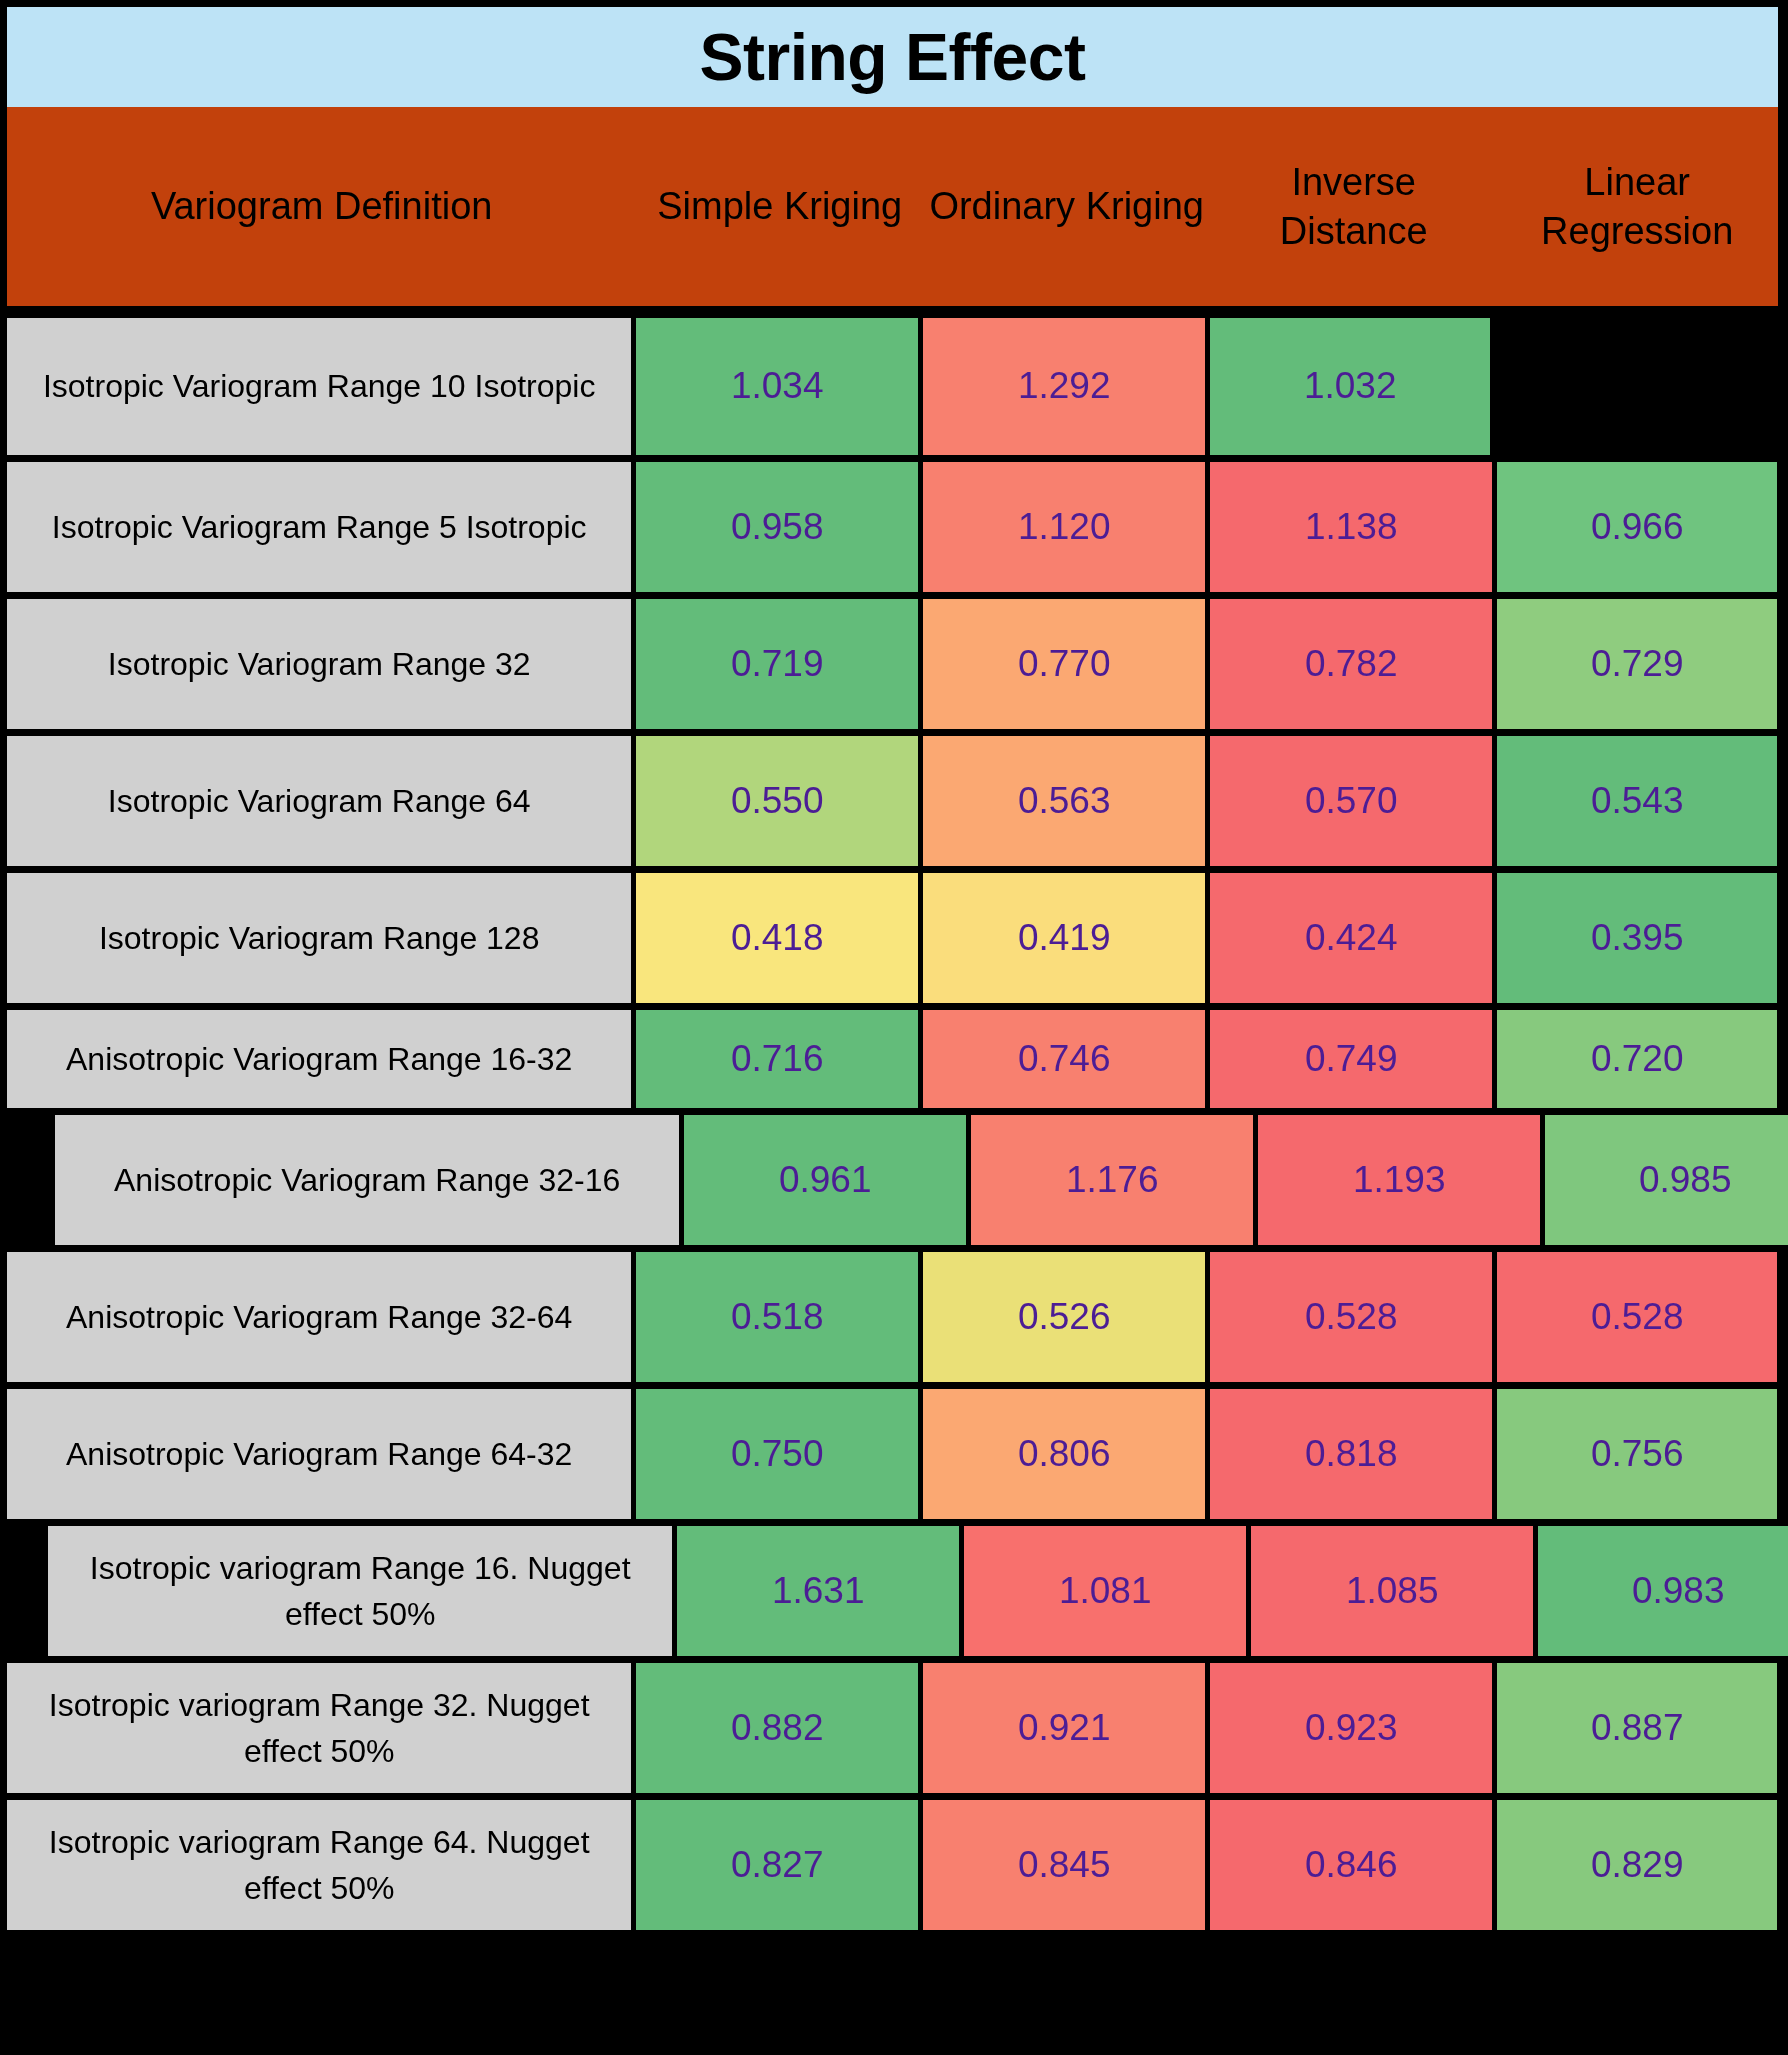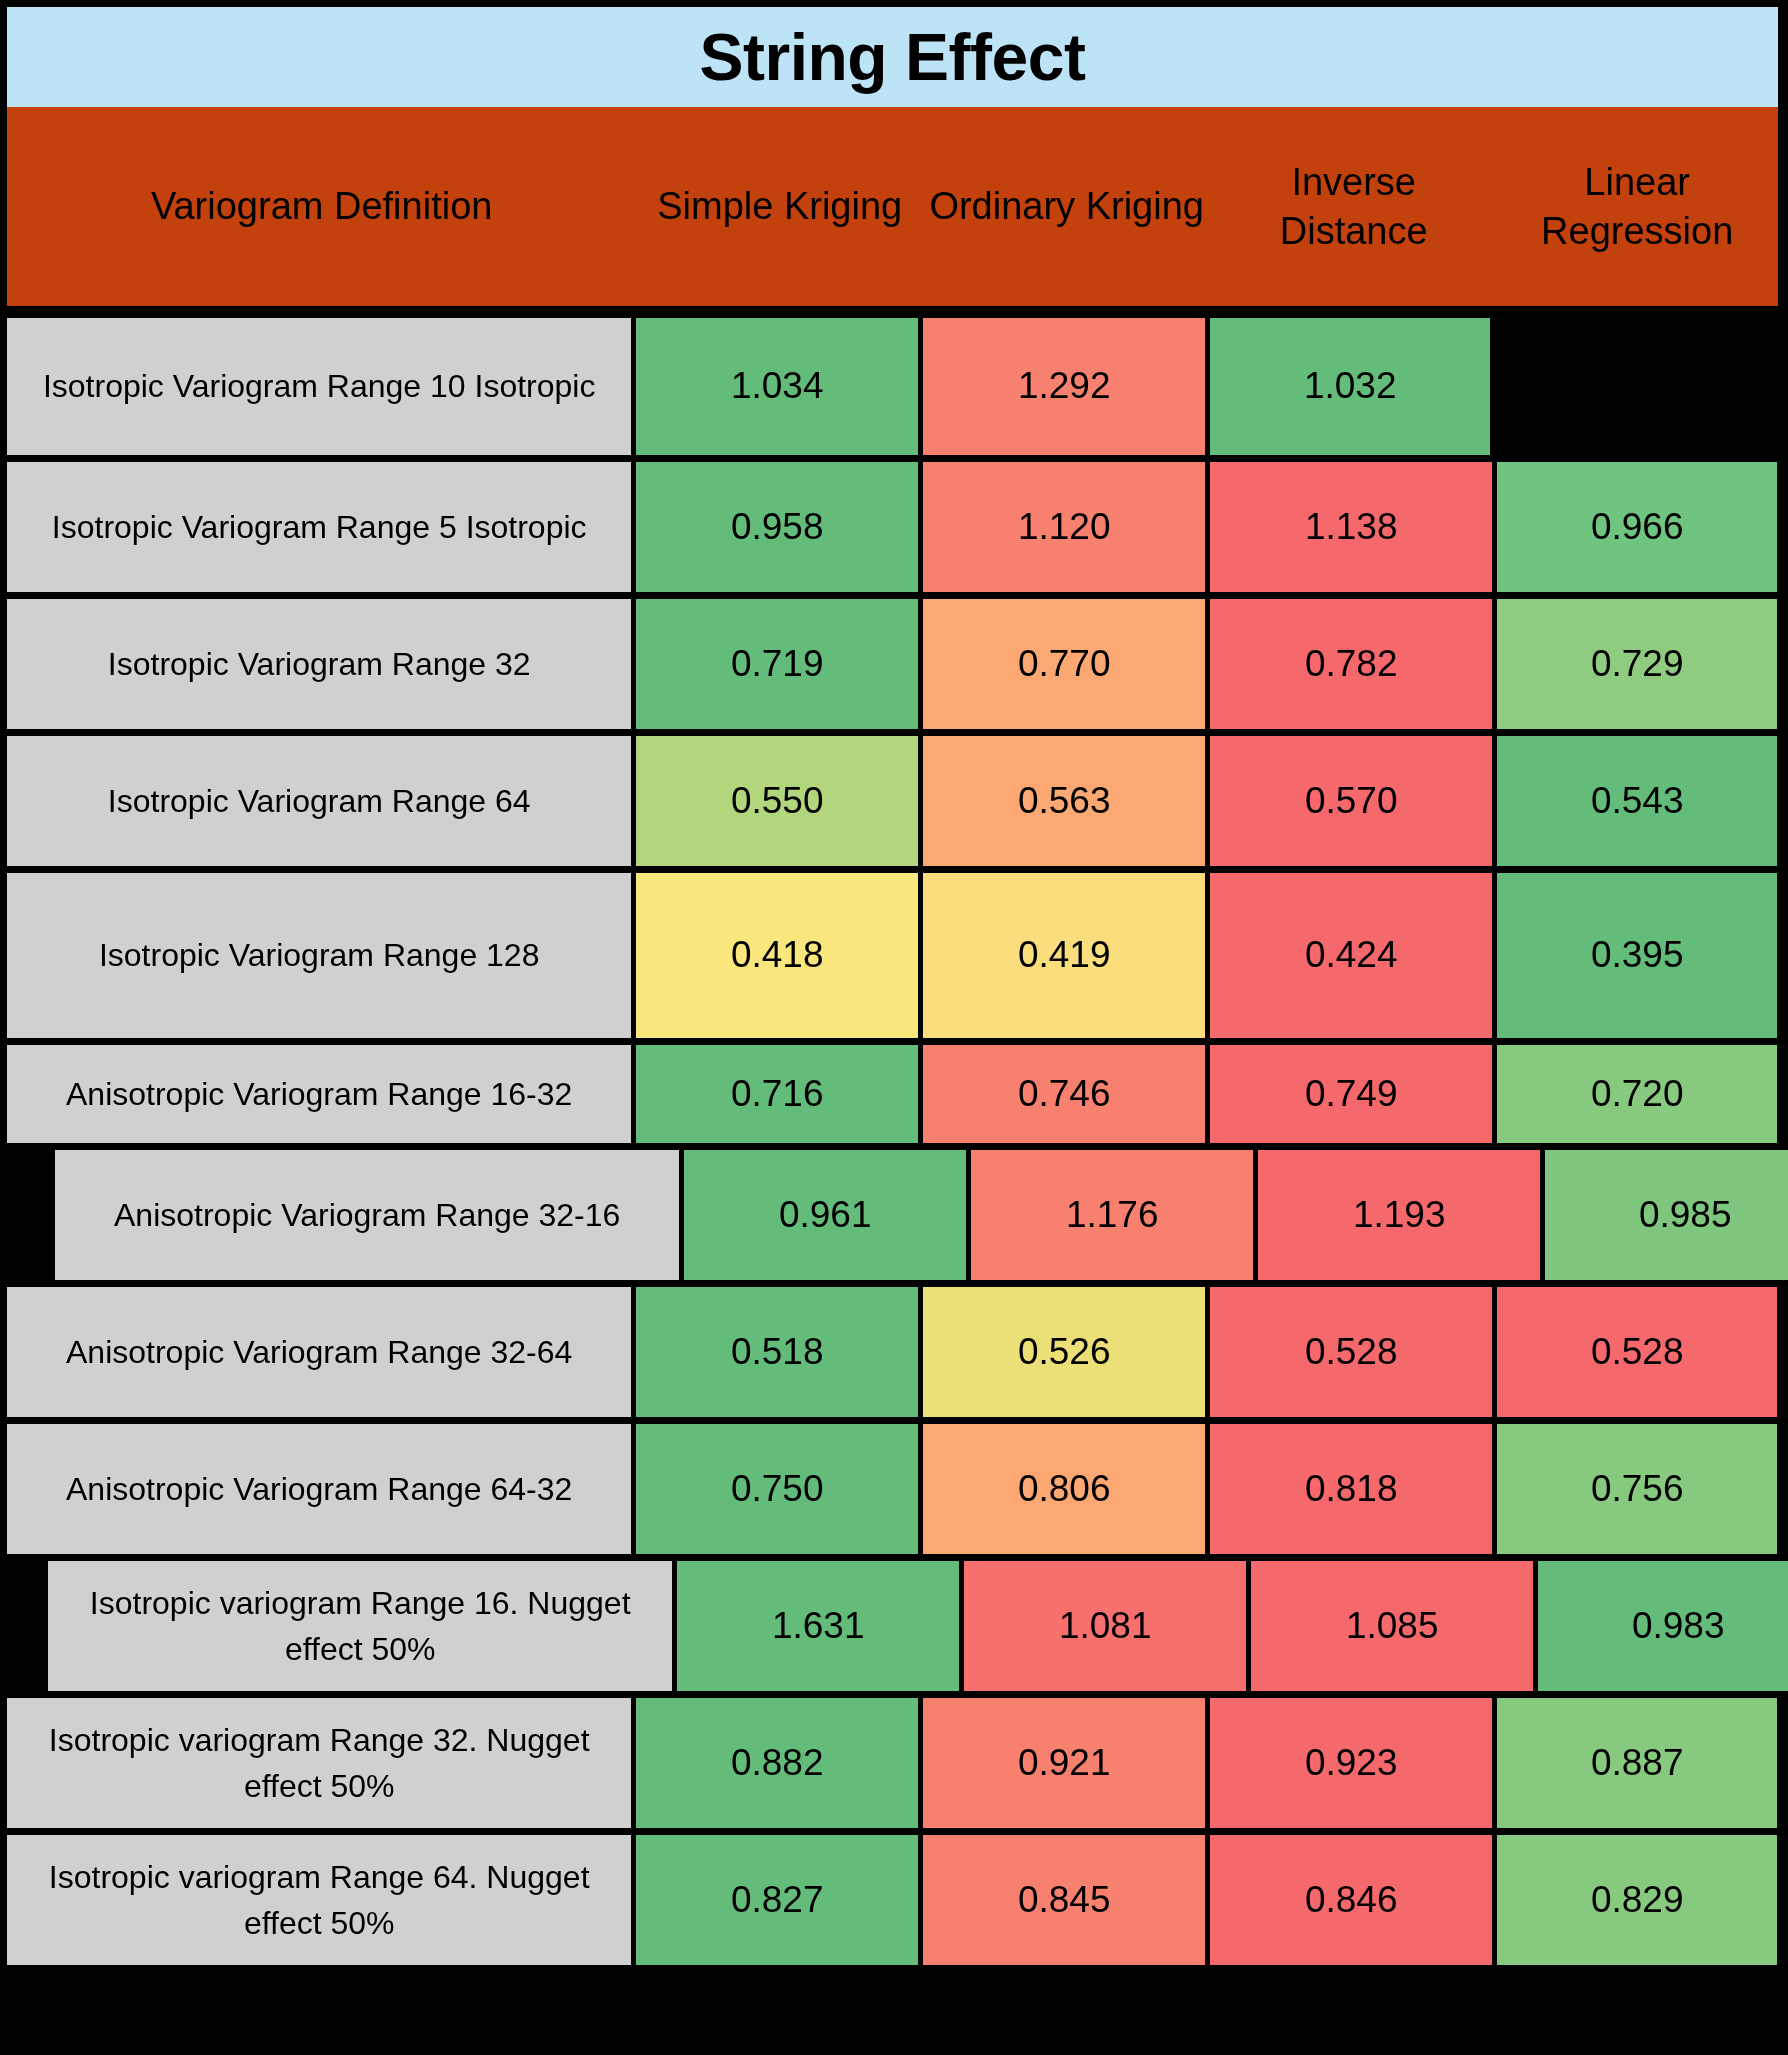--- a/index.html
+++ b/index.html
@@ -97,21 +97,21 @@
     color: #000000;
     border-right: 5.2px solid #000000;
   }
   .val-cell {
     flex: 0 0 287px;
     display: flex;
     align-items: center;
     justify-content: center;
     box-sizing: border-box;
     font-size: 37px;
-    color: #000000;
+    color: #4c1d95;
     border-right: 5.2px solid #000000;
   }
   .val-cell.last {
     flex: 0 0 280px;
     border-right: none;
   }
 
   
   .h-tall { height: 156px; }
 </style>
@@ -155,21 +155,21 @@
         <div class="val-cell" style="background: rgb(245, 105, 109);">0.782</div>
         <div class="val-cell last" style="background: rgb(143, 204, 127);">0.729</div>
       </div>
       <div class="data-row h-tall" style="height: 137px;">
         <div class="label-cell">Isotropic Variogram Range 64</div>
         <div class="val-cell" style="background: rgb(177, 214, 124);">0.550</div>
         <div class="val-cell" style="background: rgb(251, 168, 114);">0.563</div>
         <div class="val-cell" style="background: rgb(245, 105, 109);">0.570</div>
         <div class="val-cell last" style="background: rgb(99, 188, 122);">0.543</div>
       </div>
-      <div class="data-row h-tall" style="height: 172px;">
+      <div class="data-row h-tall" style="height: 137px;">
         <div class="label-cell">Isotropic Variogram Range 128</div>
         <div class="val-cell" style="background: rgb(249, 230, 125);">0.418</div>
         <div class="val-cell" style="background: rgb(250, 221, 124);">0.419</div>
         <div class="val-cell" style="background: rgb(245, 105, 109);">0.424</div>
         <div class="val-cell last" style="background: rgb(99, 188, 122);">0.395</div>
       </div>
       <div class="data-row h-tall" style="height: 105px;">
         <div class="label-cell">Anisotropic Variogram Range 16-32</div>
         <div class="val-cell" style="background: rgb(99, 188, 122);">0.716</div>
         <div class="val-cell" style="background: rgb(248, 128, 111);">0.746</div>

